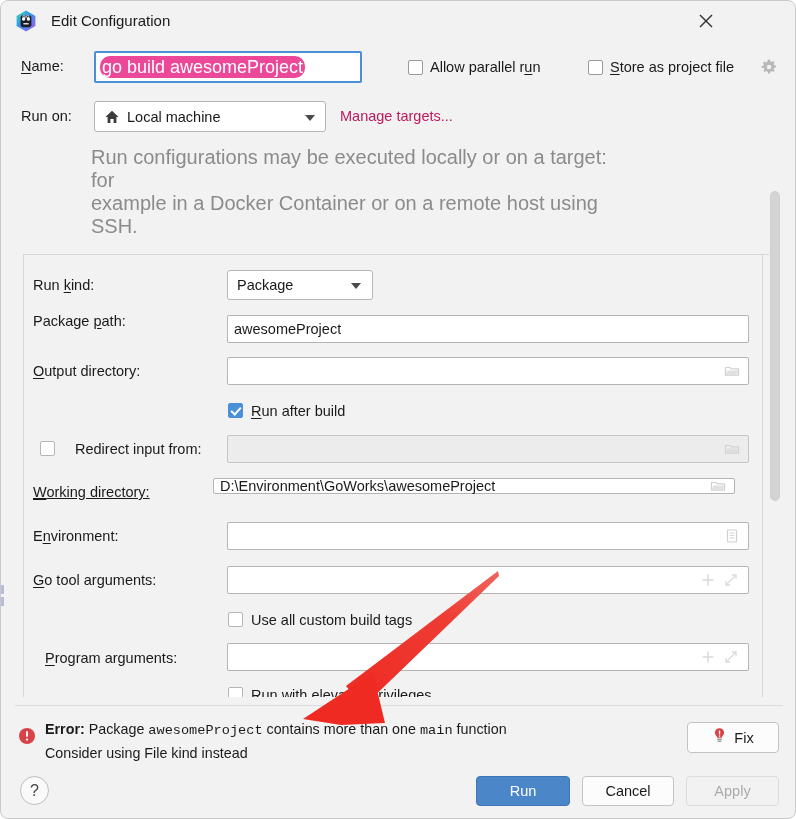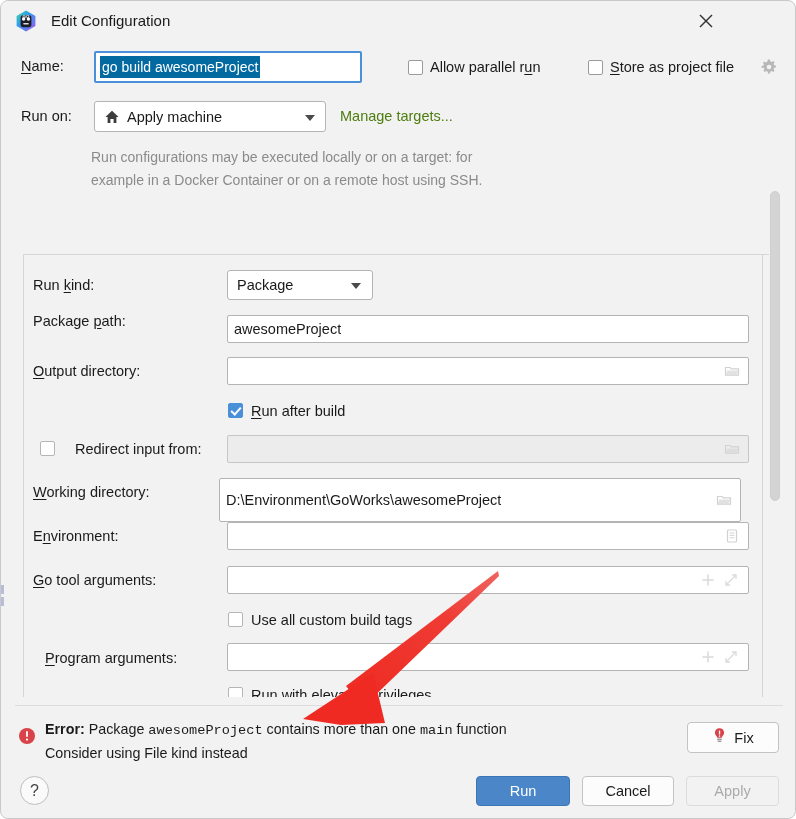--- a/index.html
+++ b/index.html
@@ -53,24 +53,25 @@
   .name-input {
     position: absolute; left: 93px; top: 50px;
     width: 268px; height: 32px;
     background: #ffffff;
     border: 2px solid #4a90d9;
     border-radius: 2px;
     display: flex; align-items: center;
     padding: 0 4px;
   }
   .name-sel {
-    background: #0369a1; color: #ffffff;
-    font-size: 14px; line-height: 20px;
+    background: #ec4899; color: #ffffff;
+    font-size: 18px; line-height: 20px;
     padding: 1px 2px;
     white-space: nowrap;
+    border-radius: 10px;
   }
 
   .cb {
     position: absolute;
     width: 15px; height: 15px;
     border: 1px solid #9a9a9a;
     border-radius: 2px;
     background: #ffffff;
   }
   .cb.checked {
@@ -112,27 +113,27 @@
   }
   .combo-arrow {
     position: absolute; right: 10px; top: 13px;
     width: 0; height: 0;
     border-left: 5px solid transparent;
     border-right: 5px solid transparent;
     border-top: 6px solid #4a4a4a;
   }
   .manage-link {
     position: absolute; left: 339px; top: 107px;
-    font-size: 14.5px; color: #4d7c0f;
+    font-size: 14.5px; color: #be185d;
   }
 
   .hint {
     position: absolute; left: 90px; top: 145px;
     width: 520px;
-    font-size: 14px; color: #8b8b8b; line-height: 23px;
+    font-size: 20px; color: #8b8b8b; line-height: 23px;
   }
 
   
   .tabbar {
     position: absolute; left: 22px; top: 224px;
     width: 752px; height: 30px;
   }
   .tab {
     position: absolute; top: 0;
     font-size: 14.5px; color: #1a1a1a;
@@ -340,21 +341,21 @@
     </svg>
   </span>
 
   <span class="lbl runon-label">Run on:</span>
   <div class="runon-combo">
     <span class="home-icon">
       <svg width="16" height="16" viewBox="0 0 16 16">
         <path d="M8 1.8 L14.6 8 H12.4 V14 H9.6 V10 H6.4 V14 H3.6 V8 H1.4 Z" fill="#3c3c3c"></path>
       </svg>
     </span>
-    <span class="combo-text">Apply machine</span>
+    <span class="combo-text">Local machine</span>
     <span class="combo-arrow"></span>
   </div>
   <span class="manage-link">Manage targets...</span>
 
   <div class="hint">
     <div>Run configurations may be executed locally or on a target: for</div>
     <div>example in a Docker Container or on a remote host using SSH.</div>
   </div>
 
   <div class="tab-divider"></div>
@@ -391,22 +392,22 @@
   <div class="tf disabled" style="left:226px; top:434px; width:522px; height:28px;">
     <span class="tf-text"></span>
     <span class="fld-icon">
       <svg width="16" height="16" viewBox="0 0 16 16">
         <path d="M1.5 4.5h4.6l1.2 1.4H14.5v6.2H1.5z" fill="none" stroke="#b3b3b3" stroke-width="1.2"></path>
         <path d="M3.3 7.6h11l-1.5 4.5H1.8z" fill="#cccccc"></path>
       </svg>
     </span>
   </div>
 
-  <span class="row-label" style="left:32px; top:483px;"><span class="mn">W</span>orking directory:</span>
-  <div class="tf" style="left:218px; top:477px; width:522px; height:44px;">
+  <span class="row-label" style="left:32px; top:483px;text-decoration:underline;"><span class="mn">W</span>orking directory:</span>
+  <div class="tf" style="left:212px; top:477px; width:522px; height:16px;">
     <span class="tf-text">D:\Environment\GoWorks\awesomeProject</span>
     <span class="fld-icon">
       <svg width="16" height="16" viewBox="0 0 16 16">
         <path d="M1.5 4.5h4.6l1.2 1.4H14.5v6.2H1.5z" fill="none" stroke="#9a9a9a" stroke-width="1.2"></path>
         <path d="M3.3 7.6h11l-1.5 4.5H1.8z" fill="#bdbdbd"></path>
       </svg>
     </span>
   </div>
 
   <span class="row-label" style="left:32px; top:527px;">E<span class="mn">n</span>vironment:</span>

